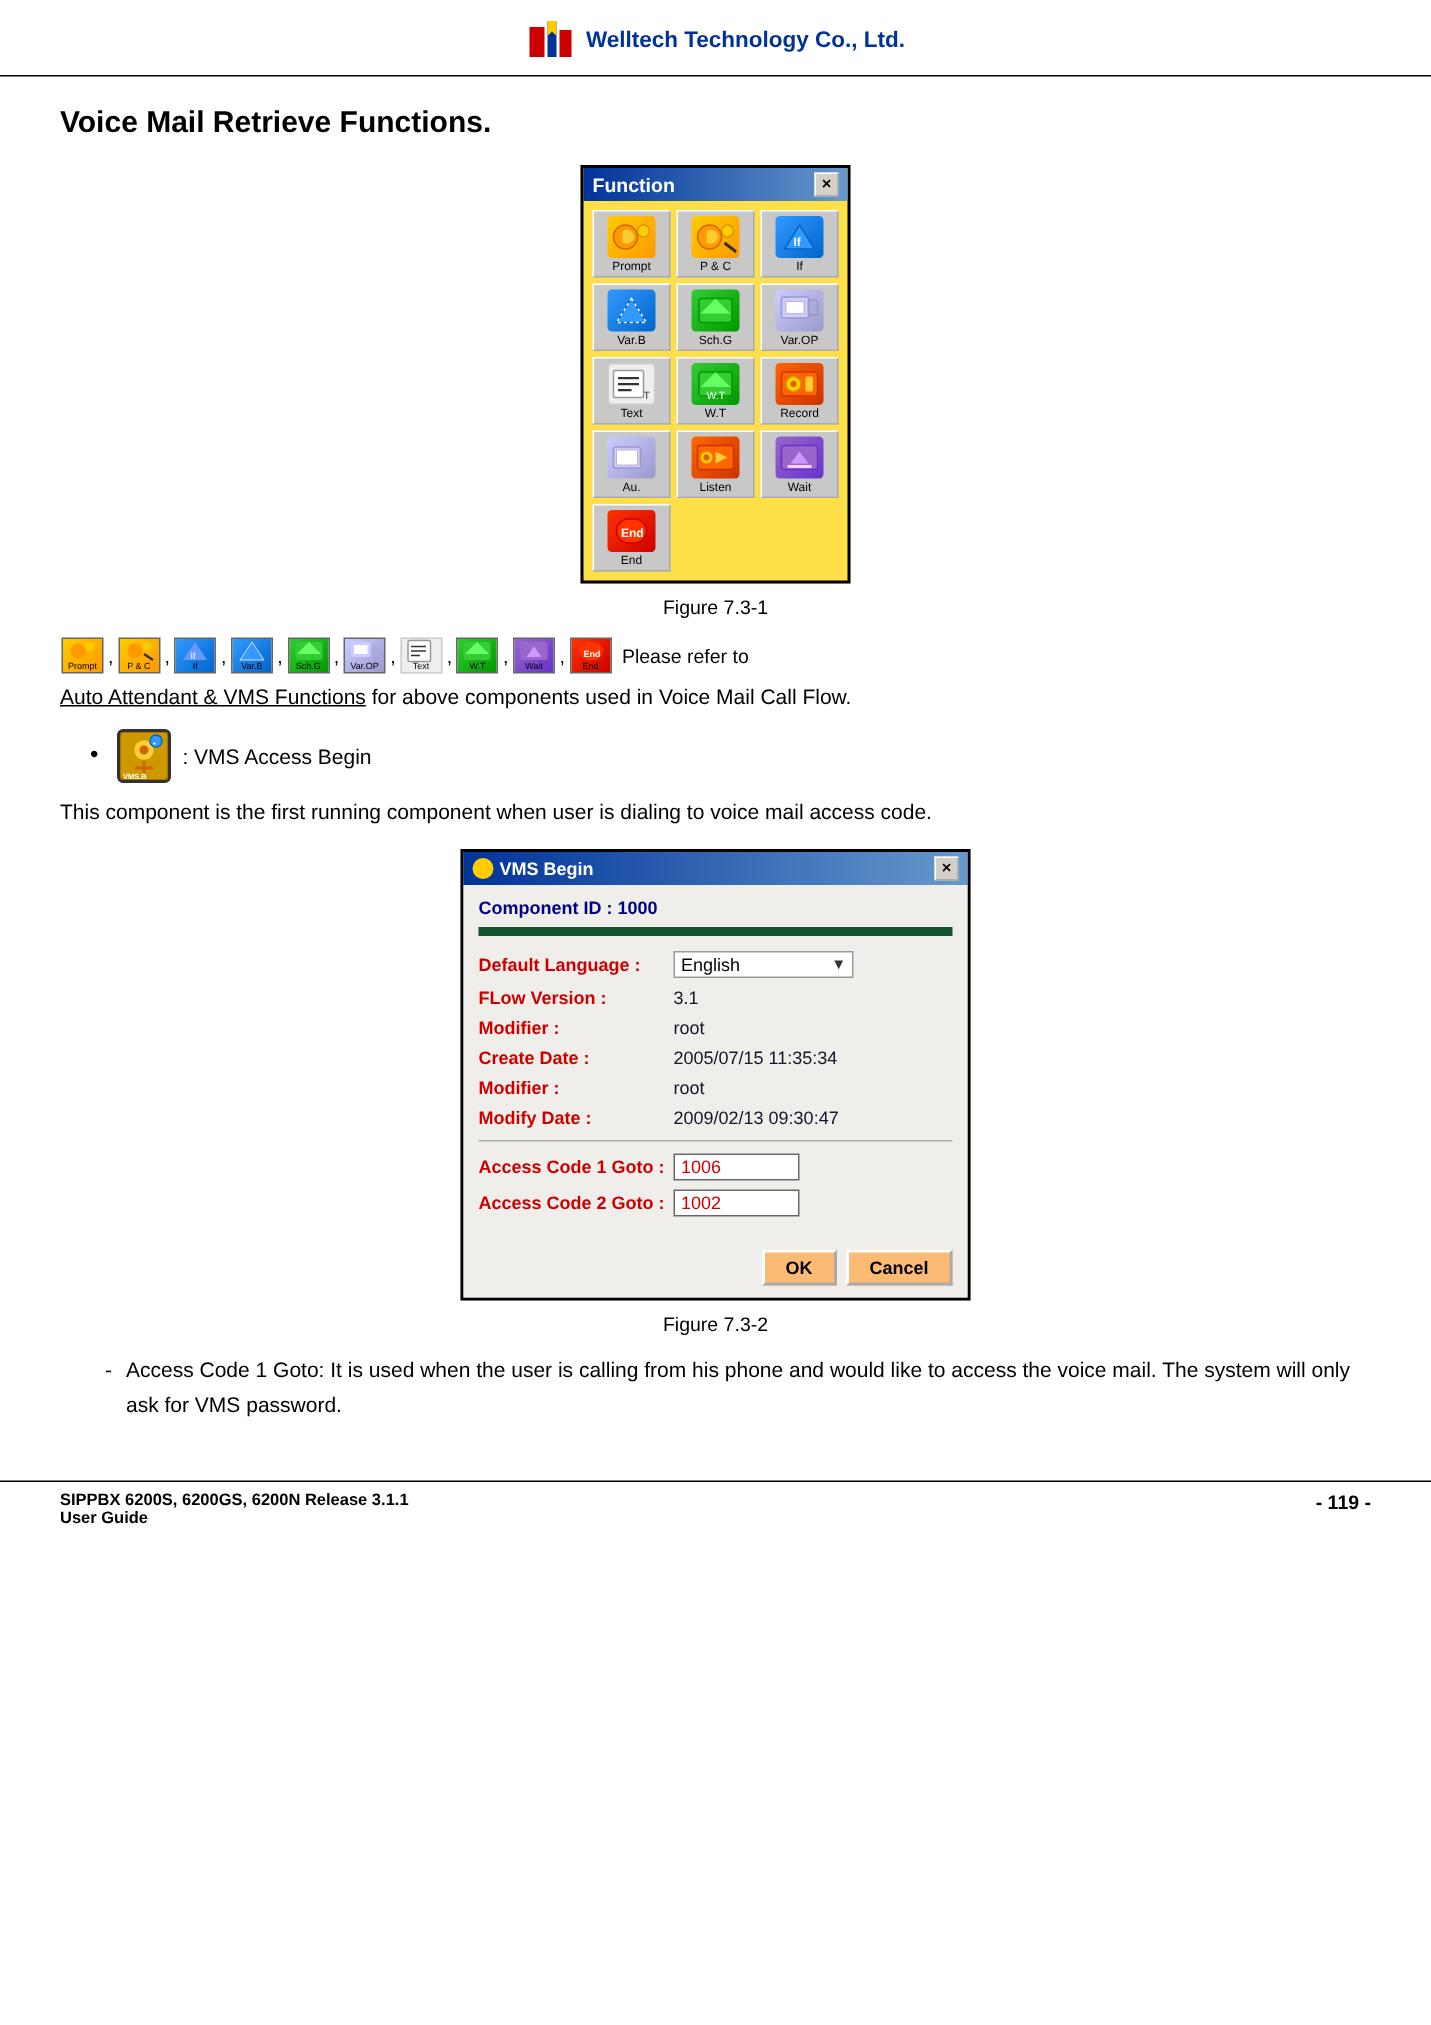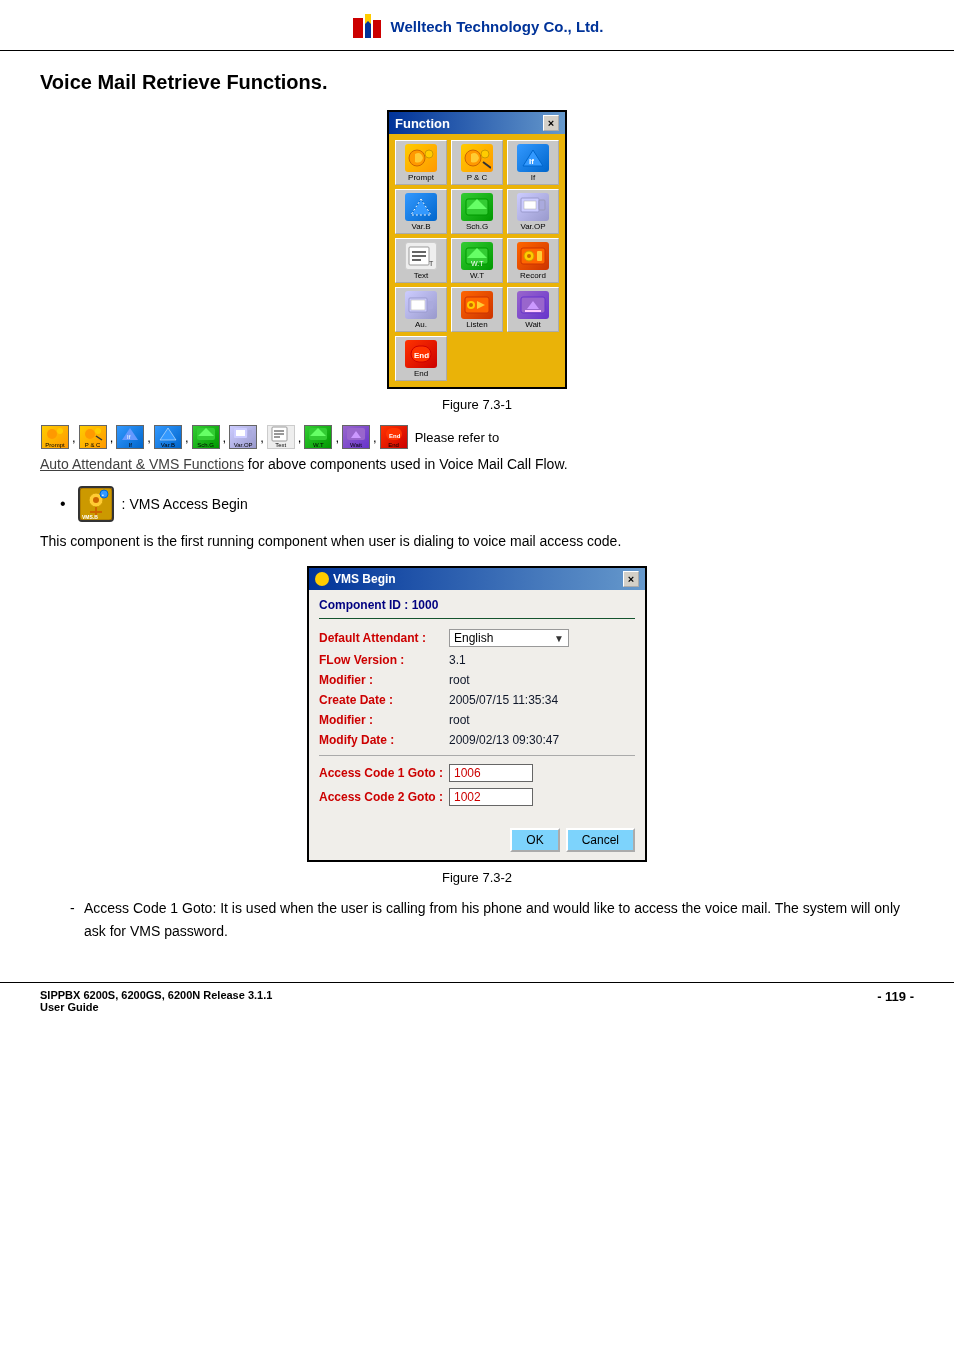--- a/index.html
+++ b/index.html
@@ -49,21 +49,21 @@
     }
 
     
     .function-dialog-wrapper {
       display: flex;
       justify-content: center;
       margin-bottom: 8px;
     }
     .function-dialog {
       border: 2px solid #000;
-      background: #eab308;
+      background: #fde047;
       width: 180px;
     }
     .dialog-titlebar {
       background: linear-gradient(to right, #003399, #6699cc);
       color: #fff;
       font-weight: bold;
       font-size: 13px;
       padding: 3px 6px;
       display: flex;
       justify-content: space-between;
@@ -156,21 +156,21 @@
     }
     .comp-icon-small .ci-label {
       font-size: 6px;
       color: #000;
     }
     .refer-text {
       font-size: 13px;
       text-align: right;
     }
     .link-text {
-      color: #404040;
+      color: #000000;
       text-decoration: underline;
       cursor: pointer;
     }
 
     
     .bullet-section {
       display: flex;
       align-items: center;
       gap: 8px;
       margin: 14px 0 8px 20px;
@@ -231,21 +231,21 @@
     .vms-body {
       padding: 8px 10px;
       background: #f0eeea;
     }
     .vms-component-id {
       font-size: 12px;
       font-weight: bold;
       color: #000080;
       margin-bottom: 10px;
       padding-bottom: 6px;
-      border-bottom: 1px solid #14532d;
+      border-bottom: 6px solid #14532d;
     }
     .vms-field-row {
       display: flex;
       align-items: center;
       margin-bottom: 6px;
       font-size: 12px;
     }
     .vms-field-label {
       color: #cc0000;
       font-weight: bold;
@@ -297,26 +297,26 @@
       width: 84px;
     }
     .vms-buttons {
       display: flex;
       justify-content: flex-end;
       gap: 6px;
       margin-top: 14px;
       padding-top: 8px;
     }
     .vms-btn {
-      background: #7dd3fc;
+      background: #fdba74;
       border: 2px outset #fff;
       padding: 3px 14px;
       font-size: 12px;
       cursor: pointer;
-      font-weight: normal;
+      font-weight: bold;
     }
 
     
     .bullet-list {
       margin-left: 30px;
       margin-top: 8px;
     }
     .bullet-list li {
       font-size: 14px;
       line-height: 1.6;
@@ -647,21 +647,21 @@
         <div style="display:flex;align-items:center;">
           <span class="vms-titlebar-icon"></span>
           <span>VMS Begin</span>
         </div>
         <div class="dialog-close-btn">×</div>
       </div>
       <div class="vms-body">
         <div class="vms-component-id">Component ID : 1000</div>
 
         <div class="vms-field-row">
-          <span class="vms-field-label">Default Attendant :</span>
+          <span class="vms-field-label">Default Language :</span>
           <div class="vms-dropdown">
             <span>English</span>
             <span class="vms-dropdown-arrow">▼</span>
           </div>
         </div>
 
         <div class="vms-field-row">
           <span class="vms-field-label">FLow Version :</span>
           <span class="vms-field-value">3.1</span>
         </div>

